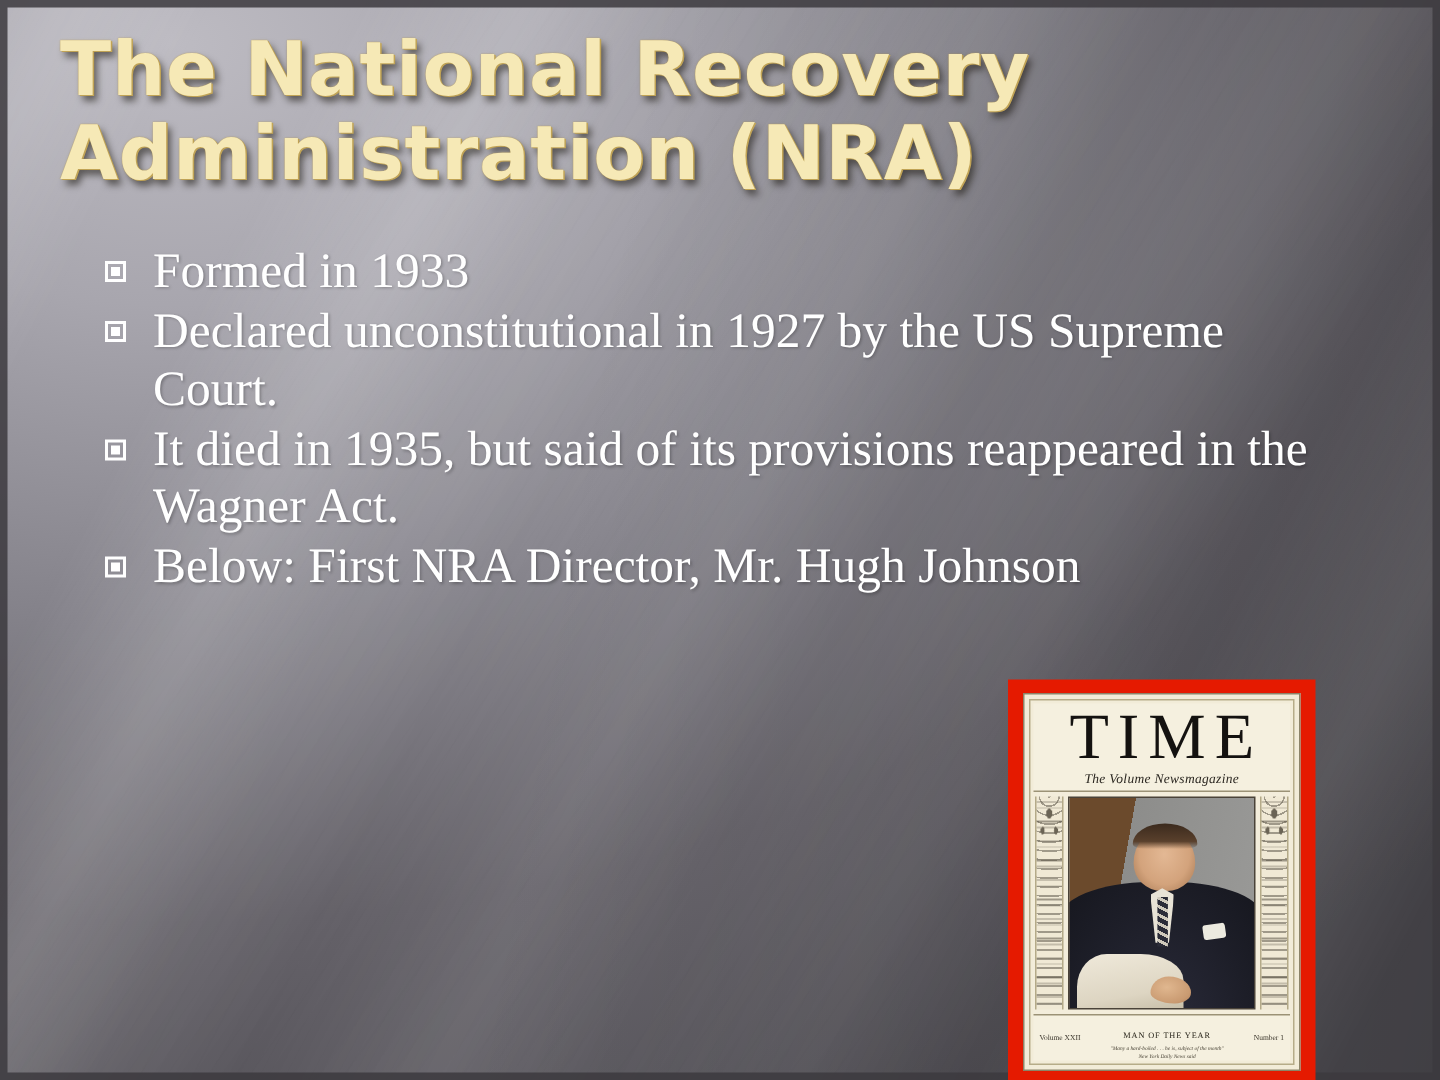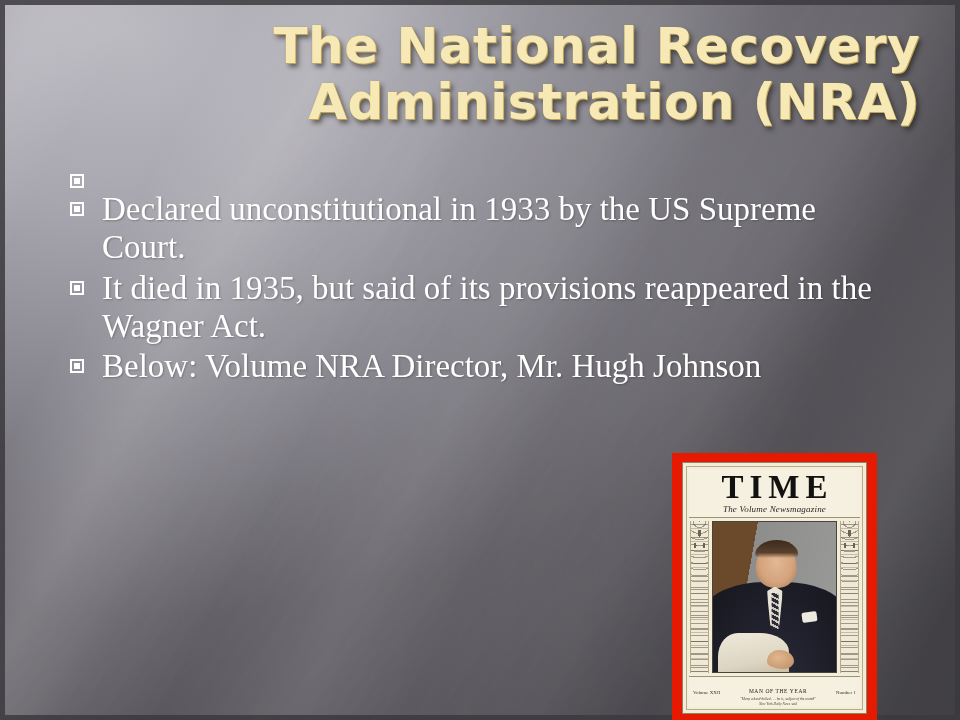--- a/index.html
+++ b/index.html
@@ -69,21 +69,21 @@
     box-sizing: border-box;
     pointer-events: none;
   }
 
   
   .title {
     position: absolute;
     top: 18px;
     left: 40px;
     width: 880px;
-    text-align: right;
+    text-align: left;
     font-family: "DejaVu Sans", sans-serif;
     font-weight: bold;
     font-size: 50px;
     line-height: 1.12;
     letter-spacing: 0.5px;
     color: #f6e9b6;
     text-shadow:
       0 0 1px #b99a4a,
       1px 1px 0 #c2a558,
       3px 4px 5px rgba(20,16,10,0.55);
@@ -159,22 +159,22 @@
     padding: 2px;
   }
   .masthead {
     border-bottom: 1px solid #9b9276;
     text-align: center;
     padding: 2px 0 2px 0;
     background: #f5f0df;
   }
   .masthead-title {
     font-family: "Liberation Serif", serif;
-    font-weight: bold;
-    font-size: 33px;
+    font-weight: normal;
+    font-size: 43px;
     line-height: 0.98;
     letter-spacing: 6px;
     color: #141210;
     text-indent: 6px;
   }
   .masthead-sub {
     font-family: "Liberation Serif", serif;
     font-style: italic;
     font-size: 9px;
     line-height: 1.2;
@@ -338,35 +338,36 @@
   <div class="bg-vignette"></div>
   <div class="slide-frame"></div>
 
   <div class="title">The National Recovery
 Administration  (NRA)</div>
 
   <div class="body">
 
     <div class="bullet-row">
       <span class="bullet-mark"></span>
+      <span class="bullet-text">Formed in 1933</span>
     </div>
 
     <div class="bullet-row">
       <span class="bullet-mark"></span>
-      <span class="bullet-text">Declared unconstitutional in 1933 by the US Supreme Court.</span>
+      <span class="bullet-text">Declared unconstitutional in 1927 by the US Supreme Court.</span>
     </div>
 
     <div class="bullet-row">
       <span class="bullet-mark"></span>
       <span class="bullet-text">It died in 1935, but said of its provisions reappeared in the Wagner Act.</span>
     </div>
 
     <div class="bullet-row">
       <span class="bullet-mark"></span>
-      <span class="bullet-text">Below: Volume NRA Director, Mr. Hugh Johnson</span>
+      <span class="bullet-text">Below: First NRA Director, Mr. Hugh Johnson</span>
     </div>
 
   </div>
 
   <div class="cover">
     <div class="cover-inner">
       <div class="cover-inner2">
 
         <div class="masthead">
           <div class="masthead-title">TIME</div>

